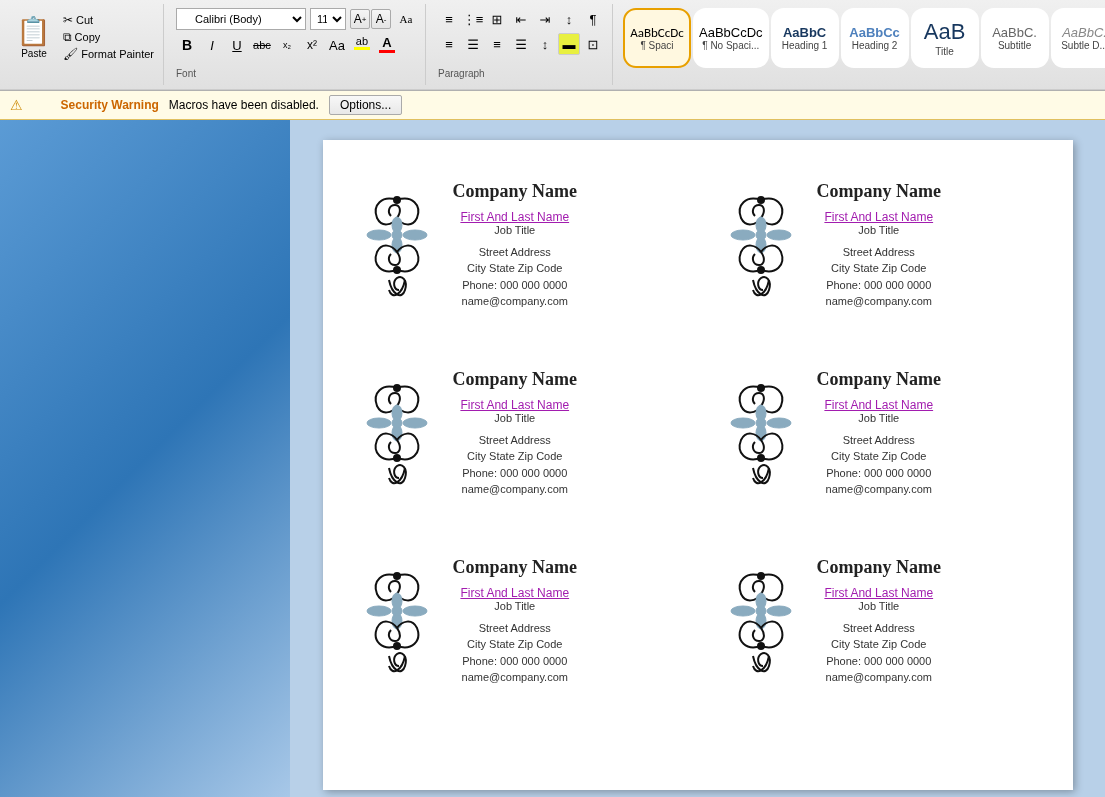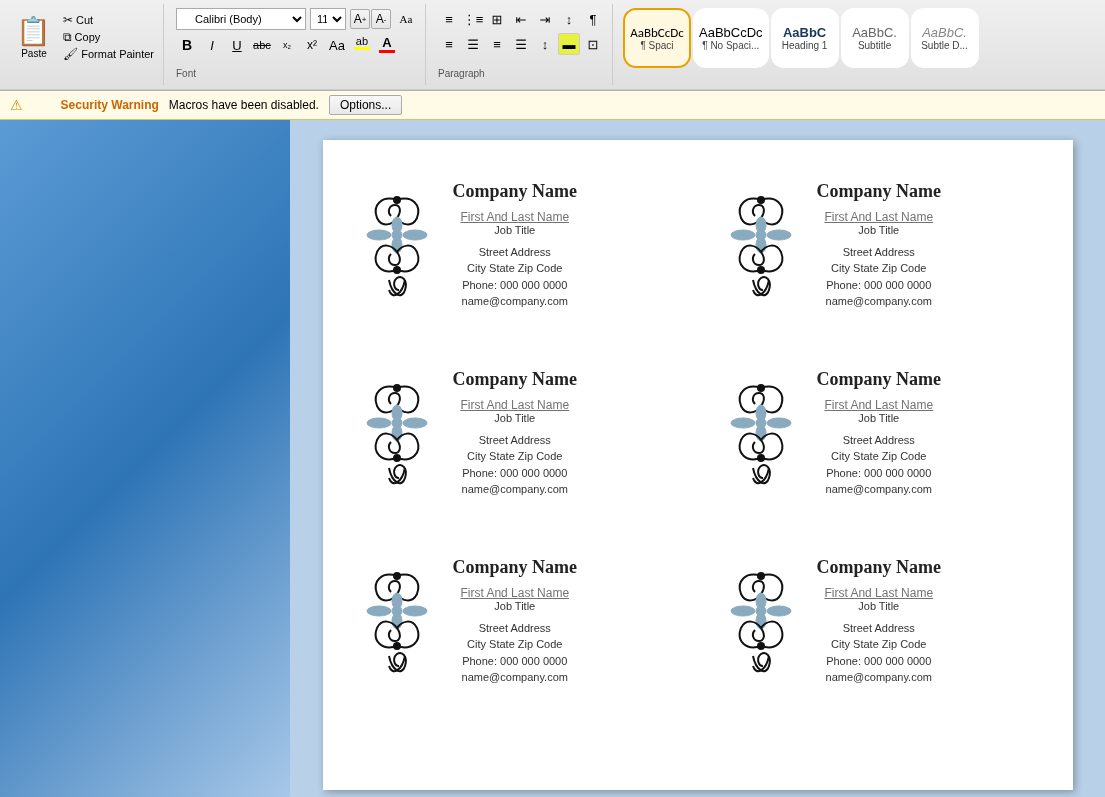--- a/index.html
+++ b/index.html
@@ -54,21 +54,21 @@
     .sidebar { width: 290px; background: linear-gradient(135deg, #5b9bd5 0%, #2e75b6 50%, #a8c8e8 100%); flex-shrink: 0; }
     .document-area { flex: 1; background: #b8d0e8; overflow: auto; display: flex; justify-content: center; padding: 20px; }
     .document-page { background: white; width: 750px; min-height: 650px; padding: 20px; box-shadow: 2px 2px 8px rgba(0,0,0,0.3); }
 
     
     .cards-grid { display: grid; grid-template-columns: 1fr 1fr; gap: 18px; }
     .business-card { display: flex; align-items: center; gap: 15px; padding: 15px; border: none; min-height: 170px; }
     .card-logo { width: 80px; flex-shrink: 0; display: flex; align-items: center; justify-content: center; }
     .card-info { display: flex; flex-direction: column; align-items: center; text-align: center; }
     .card-company { font-size: 18px; font-weight: bold; color: #222; margin-bottom: 8px; font-family: Georgia, serif; }
-    .card-name { font-size: 12px; color: #737373; text-decoration: underline; }
+    .card-name { font-size: 12px; color: #a21caf; text-decoration: underline; }
     .card-title { font-size: 11px; color: #333; margin-bottom: 8px; }
     .card-address { font-size: 11px; color: #333; line-height: 1.5; }
 
     
     .logo-svg { width: 75px; height: 130px; }
 
     .font-aa-btn { width: 22px; height: 22px; border: 1px solid transparent; border-radius: 2px; cursor: pointer; font-size: 11px; display: flex; align-items: center; justify-content: center; background: none; font-family: serif; }
   </style>
 </head>
 <body>
@@ -160,20 +160,28 @@
       </div>
       <div class="style-btn">
         <div class="style-preview" style="font-size:13px;">AaBbCcDc</div>
         <div class="style-label">¶ No Spaci...</div>
       </div>
       <div class="style-btn">
         <div class="style-preview" style="font-size:13px; color:#17375e; font-weight:bold;">AaBbC</div>
         <div class="style-label">Heading 1</div>
       </div>
       <div class="style-btn">
+        <div class="style-preview" style="font-size:13px; color:#4f81bd; font-weight:bold;">AaBbCc</div>
+        <div class="style-label">Heading 2</div>
+      </div>
+      <div class="style-btn">
+        <div class="style-preview" style="font-size:22px; color:#17375e;">AaB</div>
+        <div class="style-label">Title</div>
+      </div>
+      <div class="style-btn">
         <div class="style-preview" style="font-size:13px; color:#666;">AaBbC.</div>
         <div class="style-label">Subtitle</div>
       </div>
       <div class="style-btn">
         <div class="style-preview" style="font-size:13px; color:#888; font-style:italic;">AaBbC.</div>
         <div class="style-label">Subtle D...</div>
       </div>
     </div>
 
   </div>

